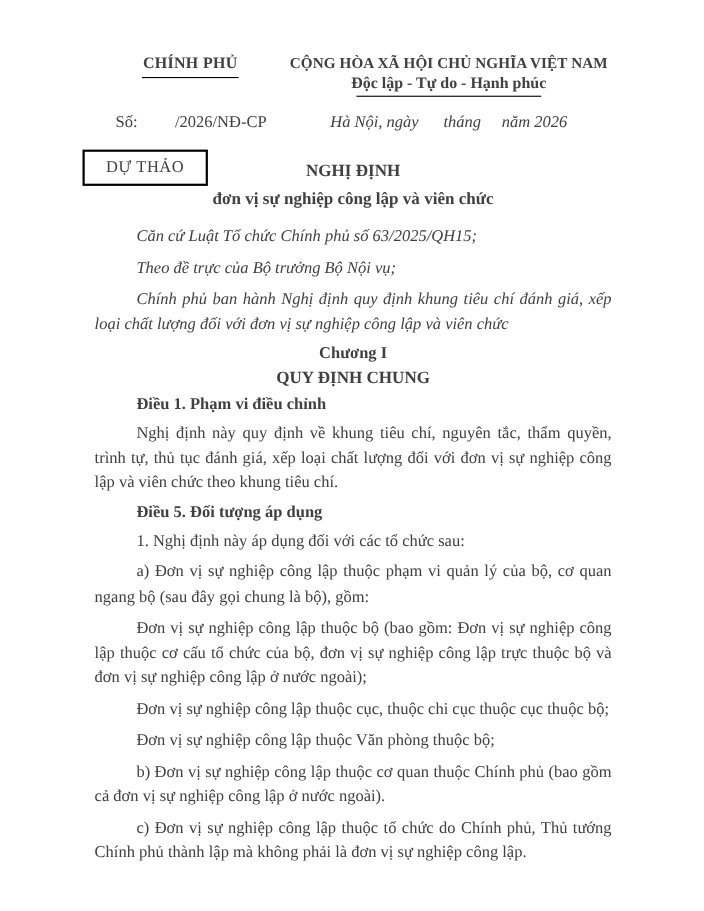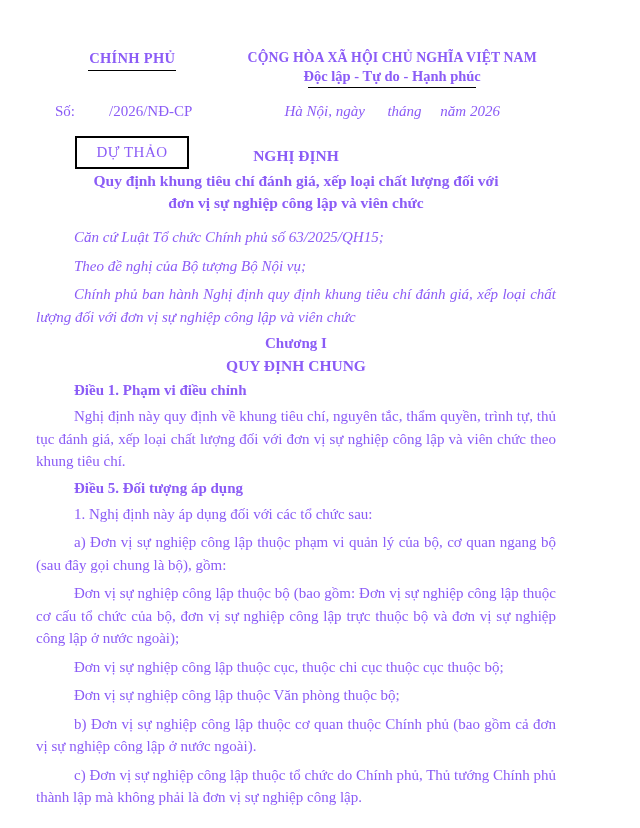--- a/index.html
+++ b/index.html
@@ -2,25 +2,25 @@
 <html lang="vi"><head>
 <meta charset="utf-8">
 <style>
   html, body { margin: 0; padding: 0; background: #ffffff; }
   .page {
     position: relative;
     width: 640px;
     height: 828px;
     margin: 0 auto;
     background: #ffffff;
-    color: #8b5cf6;
+    color: #404040;
     font-family: "Liberation Serif", "DejaVu Serif", serif;
     font-size: 15px;
     box-sizing: border-box;
-    padding: 50px 84px 40px 36px;
+    padding: 50px 84px 40px 86px;
     overflow: hidden;
   }
 
   
   .header { display: flex; align-items: flex-start; }
   .header-left  { width: 37%; text-align: center; }
   .header-right { width: 63%; text-align: center; }
   .agency { font-weight: bold; font-size: 14.5px; display: inline-block; letter-spacing: 0.3px; }
   .agency-rule { width: 88px; border-bottom: 1.5px solid #000; margin: 3px auto 0; }
   .national-title { font-weight: bold; font-size: 13.8px; letter-spacing: 0.1px; }
@@ -90,27 +90,26 @@
     </div>
     <div class="place-date">Hà Nội, ngày      tháng     năm 2026</div>
   </div>
 
   <div class="draft-box">
     <span>DỰ THẢO</span>
   </div>
 
   <div class="doc-type">NGHỊ ĐỊNH</div>
   <div class="subject">
-    <div>Quy định khung tiêu chí đánh giá, xếp loại chất lượng đối với</div>
     <div>đơn vị sự nghiệp công lập và viên chức</div>
   </div>
 
   <div class="preamble">
     <p>Căn cứ Luật Tổ chức Chính phủ số 63/2025/QH15;</p>
-    <p>Theo đề nghị của Bộ tượng Bộ Nội vụ;</p>
+    <p>Theo đề trực của Bộ trưởng Bộ Nội vụ;</p>
     <p>Chính phủ ban hành Nghị định quy định khung tiêu chí đánh giá, xếp loại chất lượng đối với đơn vị sự nghiệp công lập và viên chức</p>
   </div>
 
   <div class="chapter-number">Chương I</div>
   <div class="chapter-title">QUY ĐỊNH CHUNG</div>
 
   <div class="article">
     <div class="article-heading">Điều 1. Phạm vi điều chỉnh</div>
     <p>Nghị định này quy định về khung tiêu chí, nguyên tắc, thẩm quyền, trình tự, thủ tục đánh giá, xếp loại chất lượng đối với đơn vị sự nghiệp công lập và viên chức theo khung tiêu chí.</p>
   </div>

